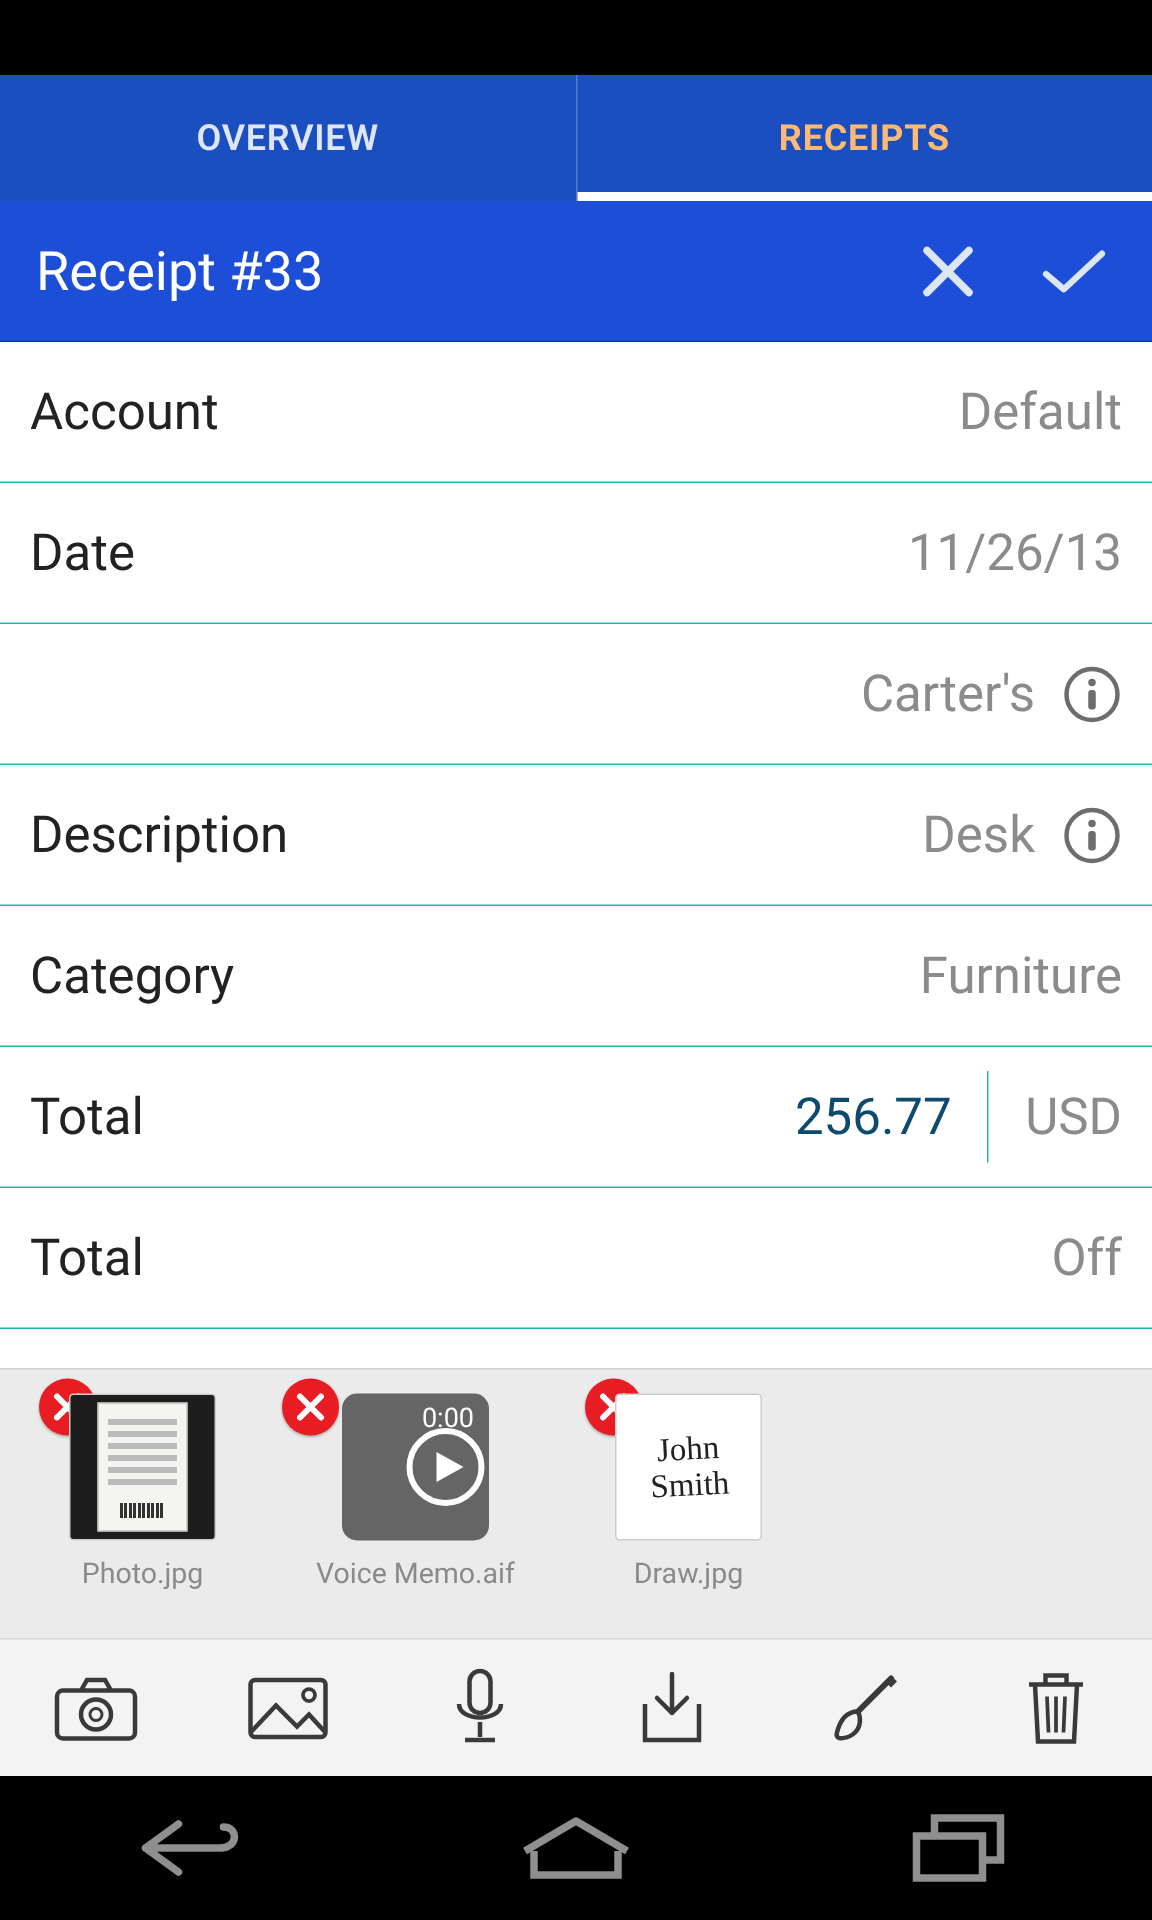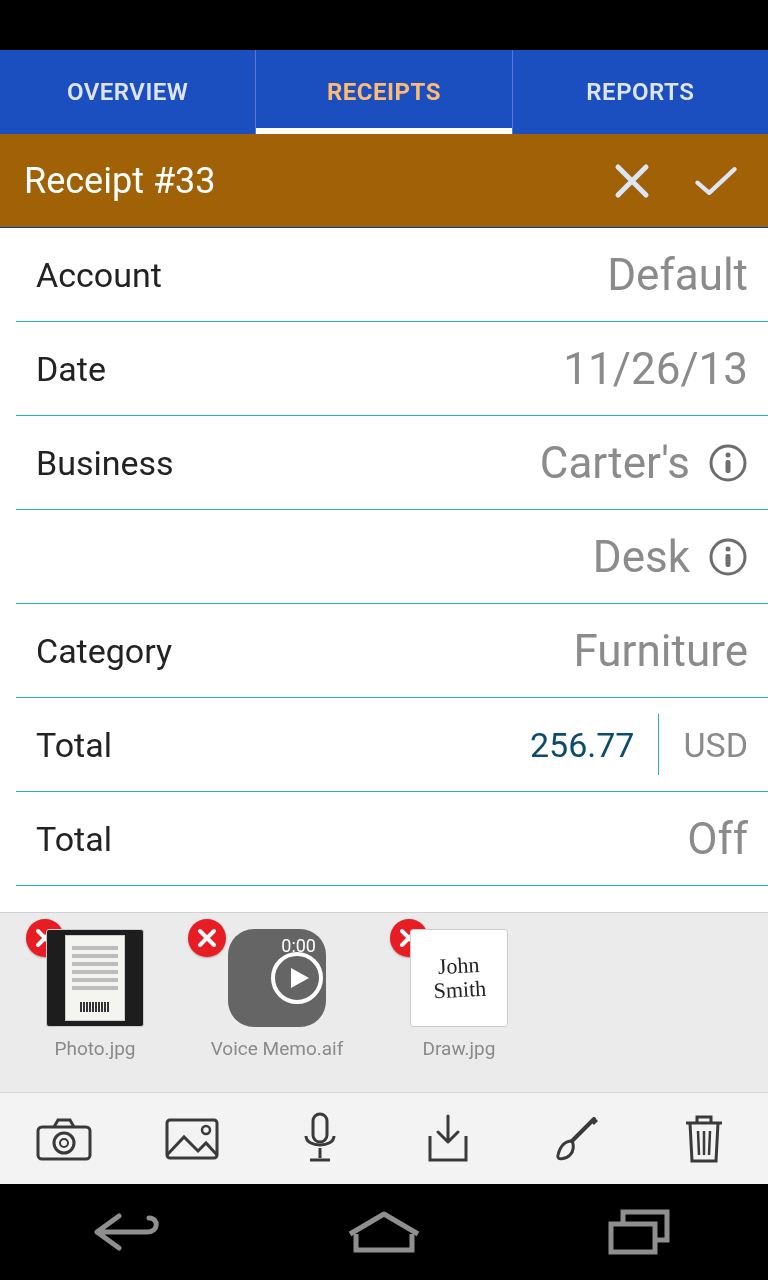--- a/index.html
+++ b/index.html
@@ -7,40 +7,40 @@
   .screen { width: 768px; height: 1280px; display: flex; flex-direction: column; background: #fff; }
 
   .status-bar { height: 50px; background: #000; }
 
   .tabs { display: flex; background: #1b4fbf; height: 84px; }
   .tab { flex: 1; display: flex; align-items: center; justify-content: center; color: #fdba74; font-size: 24px; font-weight: 700; letter-spacing: 0.5px; border-right: 1px solid rgba(255,255,255,0.25); position: relative; cursor: pointer; }
   .tab:last-child { border-right: none; }
   .tab.dim { color: rgba(255,255,255,0.85); font-weight:600; }
   .tab.active::after { content:""; position:absolute; left:0; right:0; bottom:0; height:6px; background:#fff; }
 
-  .header { background:#a16207; height:94px; display:flex; align-items:center; padding:0 24px 0 24px; border-bottom:1px solid #0e3a99; }
+  .header { background:#1d4ed8; height:94px; display:flex; align-items:center; padding:0 24px 0 24px; border-bottom:1px solid #0e3a99; }
   .header-title { color:#fff; font-size:36px; font-weight:400; flex:1; }
   .header-actions { display:flex; gap:40px; align-items:center; padding-right:6px; }
   .hicon { width:44px; height:44px; display:flex; align-items:center; justify-content:center; cursor:pointer; }
 
   .form { flex:1; background:#fff; overflow:hidden; }
-  .row { display:flex; align-items:center; height:94px; padding:16px 20px; border-bottom:1.5px solid #21b7ac;margin-left:16px; }
+  .row { display:flex; align-items:center; height:94px; padding:16px 20px; border-bottom:1.5px solid #21b7ac; }
   .row .label { font-size:34px; color:#222; flex:0 0 auto; }
   .row .spacer { flex:1; }
-  .row .value { font-size:44px; color:#8b8b8b; }
+  .row .value { font-size:34px; color:#8b8b8b; }
   .row .info-icon { margin-left:18px; cursor:pointer; }
   .row.total .amount { font-size:34px; color:#0c4a6e; padding-right:24px; }
   .row.total .currency-box { border-left:1.5px solid #21b7ac; height:100%; display:flex; align-items:center; padding-left:24px; }
   .row.total .currency { font-size:34px; color:#8b8b8b;text-align:center; }
   .row.notes { height:70px; align-items:flex-end; padding-bottom:6px; }
 
   .attachments { background:#ebebeb; height:180px; display:flex; align-items:flex-start; gap:52px; padding:16px 40px 0 40px; border-top:1px solid #d0d0d0; }
   .attach { display:flex; flex-direction:column; align-items:center; position:relative; width:110px; }
   .thumb { width:98px; height:98px; background:#fff; border:1px solid #ccc; border-radius:3px; position:relative; display:flex; align-items:center; justify-content:center; overflow:hidden; }
-  .thumb.audio { background:#656565; border-radius:26px; border:none;padding-left:40px; }
+  .thumb.audio { background:#656565; border-radius:10px; border:none;padding-left:40px; }
   .audio-time { position:absolute; top:6px; right:10px; color:#fff; font-size:18px; }
   .attach .badge { position:absolute; top:-10px; left:-14px; width:38px; height:38px; border-radius:50%; background:#e81c23; display:flex; align-items:center; justify-content:center; cursor:pointer; box-shadow:0 1px 2px rgba(0,0,0,0.3); }
   .attach .caption { margin-top:10px; font-size:19px; color:#8a8a8a; white-space:nowrap; }
   .receipt-paper { width:60px; height:86px; background:#f4f4f0; border:1px solid #ccc; position:relative; }
   .receipt-paper::before { content:""; position:absolute; top:10px; left:6px; right:6px; height:4px; background:#bbb; box-shadow:0 8px 0 #bbb,0 16px 0 #bbb,0 24px 0 #bbb,0 32px 0 #bbb,0 40px 0 #bbb; }
   .receipt-paper::after { content:""; position:absolute; bottom:8px; left:14px; right:14px; height:10px; background:repeating-linear-gradient(90deg,#333 0 2px,transparent 2px 3px); }
   .signature { font-family: 'Brush Script MT', cursive; font-size:22px; color:#222; text-align:center; line-height:1.1; transform:rotate(-3deg); }
 
   .toolbar { background:#f3f3f3; height:92px; display:flex; align-items:center; justify-content:space-around; border-top:1px solid #d6d6d6; }
   .tool { width:56px; height:56px; display:flex; align-items:center; justify-content:center; cursor:pointer; }
@@ -52,21 +52,20 @@
 </style>
 </head>
 <body>
 
 <div class="screen">
   <div class="status-bar"></div>
 
   <div class="tabs">
     <div class="tab dim">OVERVIEW</div>
     <div class="tab active">RECEIPTS</div>
-    <div class="tab dim">REPORTS</div>
   </div>
 
   <div class="header">
     <div class="header-title">Receipt #33</div>
     <div class="header-actions">
       <div class="hicon">
         <svg width="40" height="40" viewBox="0 0 40 40">
             <path d="M6 6 L34 34 M34 6 L6 34" stroke="#dce6f7" stroke-width="5" stroke-linecap="round" fill="none"></path>
           </svg>
       </div>
@@ -86,33 +85,33 @@
       <span class="value">Default</span>
     </div>
 
     <div class="row">
       <span class="label">Date</span>
       <span class="spacer"></span>
       <span class="value">11/26/13</span>
     </div>
 
     <div class="row">
-      <span class="label">Business</span>
       <span class="spacer"></span>
       <span class="value">Carter's</span>
       <span class="info-icon">
         <svg width="40" height="40" viewBox="0 0 40 40">
             <circle cx="20" cy="20" r="17" stroke="#6d6d6d" stroke-width="3" fill="none"></circle>
             <circle cx="20" cy="12" r="2.5" fill="#6d6d6d"></circle>
             <rect x="17.5" y="17" width="5" height="13" rx="2" fill="#6d6d6d"></rect>
           </svg>
       </span>
     </div>
 
     <div class="row">
+      <span class="label">Description</span>
       <span class="spacer"></span>
       <span class="value">Desk</span>
       <span class="info-icon">
         <svg width="40" height="40" viewBox="0 0 40 40">
             <circle cx="20" cy="20" r="17" stroke="#6d6d6d" stroke-width="3" fill="none"></circle>
             <circle cx="20" cy="12" r="2.5" fill="#6d6d6d"></circle>
             <rect x="17.5" y="17" width="5" height="13" rx="2" fill="#6d6d6d"></rect>
           </svg>
       </span>
     </div>

